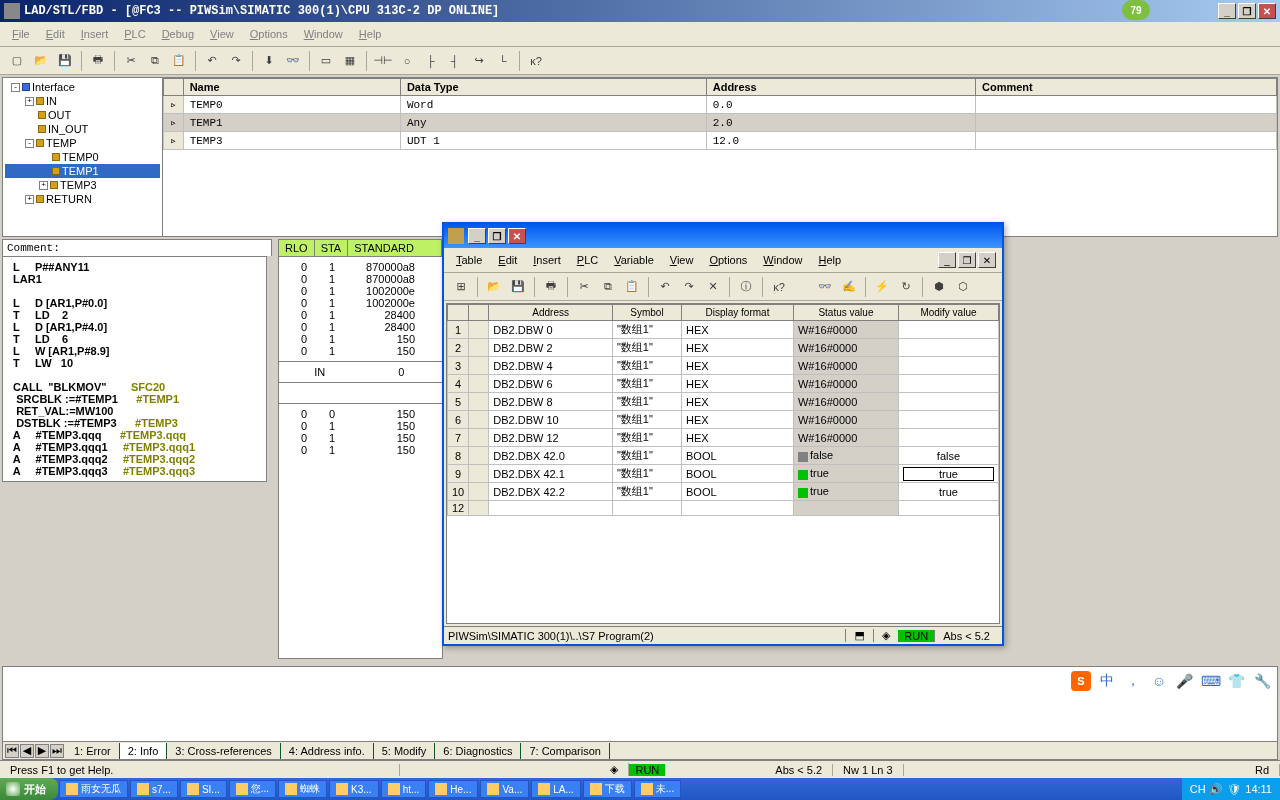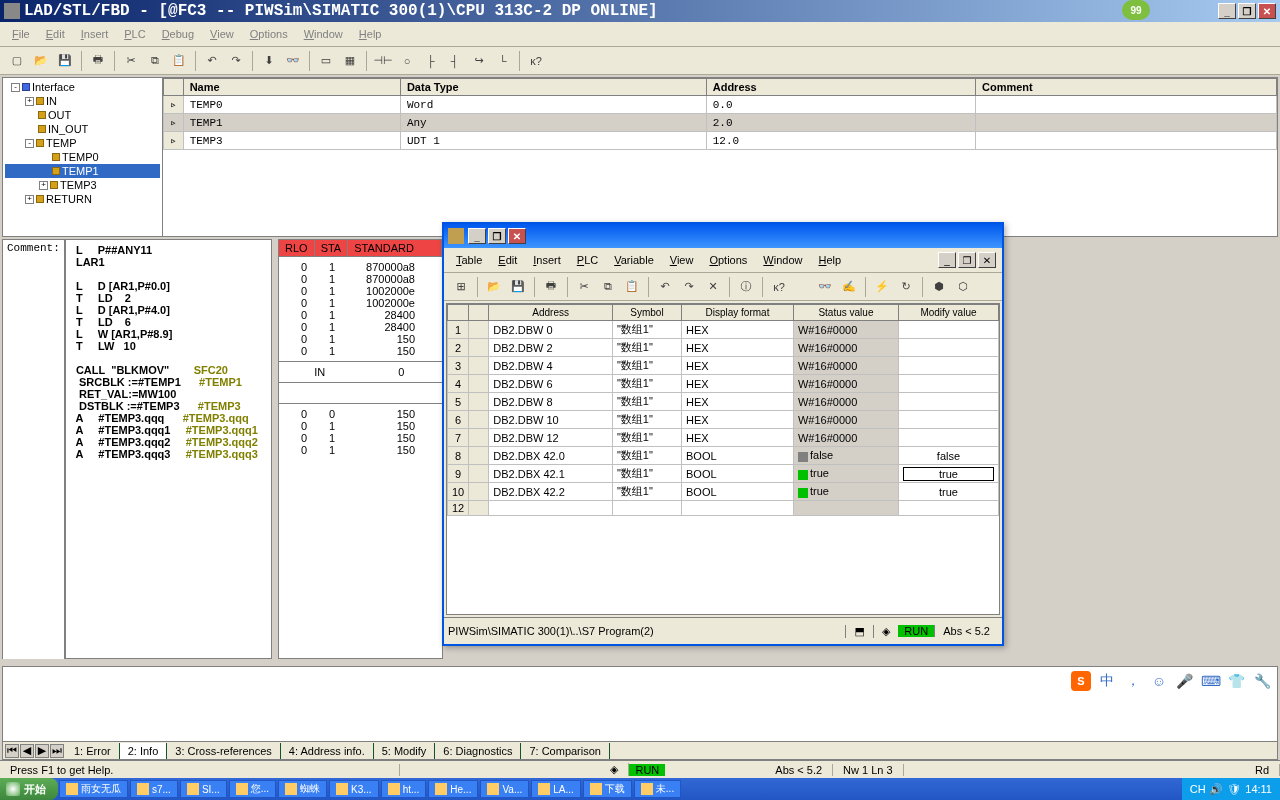--- a/index.html
+++ b/index.html
@@ -1,20 +1,20 @@
 <!DOCTYPE html>
 <html><head>
 <meta charset="utf-8">
 <style>
 * { box-sizing: border-box; margin: 0; padding: 0; font-family: "MS Sans Serif", Tahoma, sans-serif; font-size: 11px; }
 body { background: #d4d0c8; width: 1280px; height: 800px; overflow: hidden; position: relative; }
 
 .titlebar { background: linear-gradient(to right, #0a246a, #a6caf0); height: 22px; display: flex; align-items: center; color: #fff; padding: 0 4px; font-weight: bold; }
 .titlebar-icon { width: 16px; height: 16px; background: #888; margin-right: 4px; }
-.title-text { flex: 1; font-family: "Courier New", monospace; font-size: 16px; }
+.title-text { flex: 1; font-family: "Courier New", monospace; font-size: 12px; }
 .win-btns { display: flex; gap: 2px; }
 .win-btn { width: 18px; height: 16px; background: #d4d0c8; border: 1px solid #fff; border-right-color: #404040; border-bottom-color: #404040; display: flex; align-items: center; justify-content: center; font-size: 10px; color: #000; cursor: pointer; }
 .win-btn.close { background: #c75050; color: #fff; }
 .badge { position: absolute; top: 0; right: 130px; width: 28px; height: 20px; background: #7fbf3f; border-radius: 12px; display: flex; align-items: center; justify-content: center; color: #fff; font-weight: bold; font-size: 10px; }
 
 .menubar { background: #ece9d8; height: 20px; display: flex; align-items: center; padding: 12px 6px; gap: 4px; border-bottom: 1px solid #aca899; }
 .menu-item { color: #808080; padding: 2px 6px; cursor: pointer; }
 .menu-item u { text-decoration: underline; }
 
 .toolbar { background: #ece9d8; height: 28px; display: flex; align-items: center; padding: 2px 6px; gap: 2px; border-bottom: 1px solid #aca899; }
@@ -38,41 +38,41 @@
 .data-table tr.sel td { background: #d4d0c8; }
 .row-icon { width: 16px; background: #ece9d8; }
 
 .mid { display: flex; height: 420px; margin: 0 2px; }
 .code-pane { width: 265px; background: #fff; border: 1px solid #808080; font-family: "Courier New", monospace; padding: 4px; overflow: auto; position: relative; }
 .code-line { white-space: pre; font-weight: bold; }
 .code-olive { color: #808000; }
 .code-title { font-family: "Courier New", monospace; padding: 2px 4px; }
 
 .status-pane { width: 165px; background: #fff; border: 1px solid #808080; font-family: "Courier New", monospace; }
-.status-hdr { display: flex; border-bottom: 1px solid #808080; background: #ef4444; }
+.status-hdr { display: flex; border-bottom: 1px solid #808080; background: #bef264; }
 .status-hdr div { padding: 2px 6px; border-right: 1px solid #808080; }
 .status-rows { padding: 4px; }
 .status-row { display: flex; }
 .status-row div { min-width: 28px; text-align: right; padding: 0 4px; }
 .status-row .wide { min-width: 80px; }
 .status-in { text-align: center; border-top: 1px solid #808080; border-bottom: 1px solid #808080; padding: 4px 0; display: flex; }
 .status-in div { flex: 1; text-align: center; }
 
 .var-window { position: absolute; left: 442px; top: 222px; width: 562px; height: 424px; border: 2px solid #0054e3; background: #ece9d8; display: flex; flex-direction: column; box-shadow: 2px 2px 6px rgba(0,0,0,0.3); }
 .var-title { background: linear-gradient(to bottom, #0058ee, #3d95ff); height: 24px; display: flex; align-items: center; padding: 0 4px; color: #fff; font-weight: bold; }
 .var-grid { flex: 1; background: #fff; margin: 2px; border: 1px solid #808080; overflow: auto; }
 .var-table { border-collapse: collapse; width: 100%; font-family: "Courier New", monospace; }
 .var-table th { background: #ece9d8; border: 1px solid #808080; padding: 2px 4px; font-weight: normal; font-size: 10px; }
 .var-table td { border: 1px solid #c0c0c0; padding: 1px 4px; font-size: 11px; }
 .var-table .rowh { background: #ece9d8; text-align: center; width: 20px; }
 .led { display: inline-block; width: 10px; height: 10px; margin-right: 2px; vertical-align: middle; }
 .led.green { background: #00c000; }
 .led.gray { background: #808080; }
 .mv-sel { background: #fff; border: 1px solid #000; }
-.var-status { height: 27px; background: #ece9d8; display: flex; align-items: center; padding: 0 4px; font-size: 10px; border-top: 1px solid #808080; }
+.var-status { height: 18px; background: #ece9d8; display: flex; align-items: center; padding: 0 4px; font-size: 10px; border-top: 1px solid #808080; }
 .var-status .seg { padding: 0 8px; border-left: 1px solid #808080; }
 .run-ind { background: #00c000; color: #000; padding: 0 6px; }
 
 .tabs-bottom { position: absolute; left: 2px; right: 2px; bottom: 40px; height: 94px; background: #fff; border: 1px solid #808080; }
 .tab-strip { position: absolute; bottom: 0; left: 0; right: 0; height: 18px; background: #ece9d8; display: flex; align-items: center; border-top: 1px solid #808080; font-size: 10px; }
 .tab-strip .nav { display: flex; gap: 1px; padding: 0 2px; }
 .tab-strip .nav div { width: 14px; height: 14px; background: #d4d0c8; border: 1px solid #808080; display: flex; align-items: center; justify-content: center; cursor: pointer; }
 .tab { padding: 2px 8px; border-right: 1px solid #14532d; cursor: pointer; }
 .tab.active { background: #fff; }
 .tabs-icons { position: absolute; right: 4px; top: 4px; display: flex; gap: 6px; }
@@ -86,21 +86,21 @@
 .start-btn { background: linear-gradient(to bottom, #5eac56, #3c873c); height: 22px; padding: 0 12px 0 6px; color: #fff; font-weight: bold; display: flex; align-items: center; gap: 4px; border-radius: 0 8px 8px 0; cursor: pointer; }
 .task-item { background: #3980f4; border: 1px solid #2155c4; height: 18px; margin: 0 1px; padding: 0 6px; color: #fff; display: flex; align-items: center; gap: 3px; font-size: 10px; max-width: 70px; overflow: hidden; cursor: pointer; }
 .tray { margin-left: auto; background: #0d9eeb; height: 22px; padding: 0 8px; display: flex; align-items: center; gap: 4px; color: #fff; font-size: 10px; }
 </style>
 </head>
 <body>
 
 <div class="titlebar">
   <div class="titlebar-icon"></div>
   <div class="title-text">LAD/STL/FBD  - [@FC3 -- PIWSim\SIMATIC 300(1)\CPU 313C-2 DP  ONLINE]</div>
-  <div class="badge">99</div>
+  <div class="badge">79</div>
   <div class="win-btns">
     <div class="win-btn">_</div>
     <div class="win-btn">❐</div>
     <div class="win-btn close">✕</div>
   </div>
 </div>
 
 <div class="menubar" id="main-menu">
     <div class="menu-item"><u>F</u>ile</div>
     <div class="menu-item"><u>E</u>dit</div>
@@ -187,21 +187,21 @@
             <td>UDT 1</td>
             <td>12.0</td>
             <td></td>
           </tr>
         </tbody>
     </table>
   </div>
 </div>
 
 <div class="mid">
-  <div style="width:270px;display:flex;flex-direction:row;">
+  <div style="width:270px;display:flex;flex-direction:column;">
     <div class="code-title" style="background:#fff;border:1px solid #808080;border-bottom:none;">Comment:</div>
     <div class="code-pane" id="code">
         <div class="code-line">  L     P##ANY11        </div>
         <div class="code-line">  LAR1                  </div>
         <div class="code-line">                        </div>
         <div class="code-line">  L     D [AR1,P#0.0]   </div>
         <div class="code-line">  T     LD    2         </div>
         <div class="code-line">  L     D [AR1,P#4.0]   </div>
         <div class="code-line">  T     LD    6         </div>
         <div class="code-line">  L     W [AR1,P#8.9]   </div>

